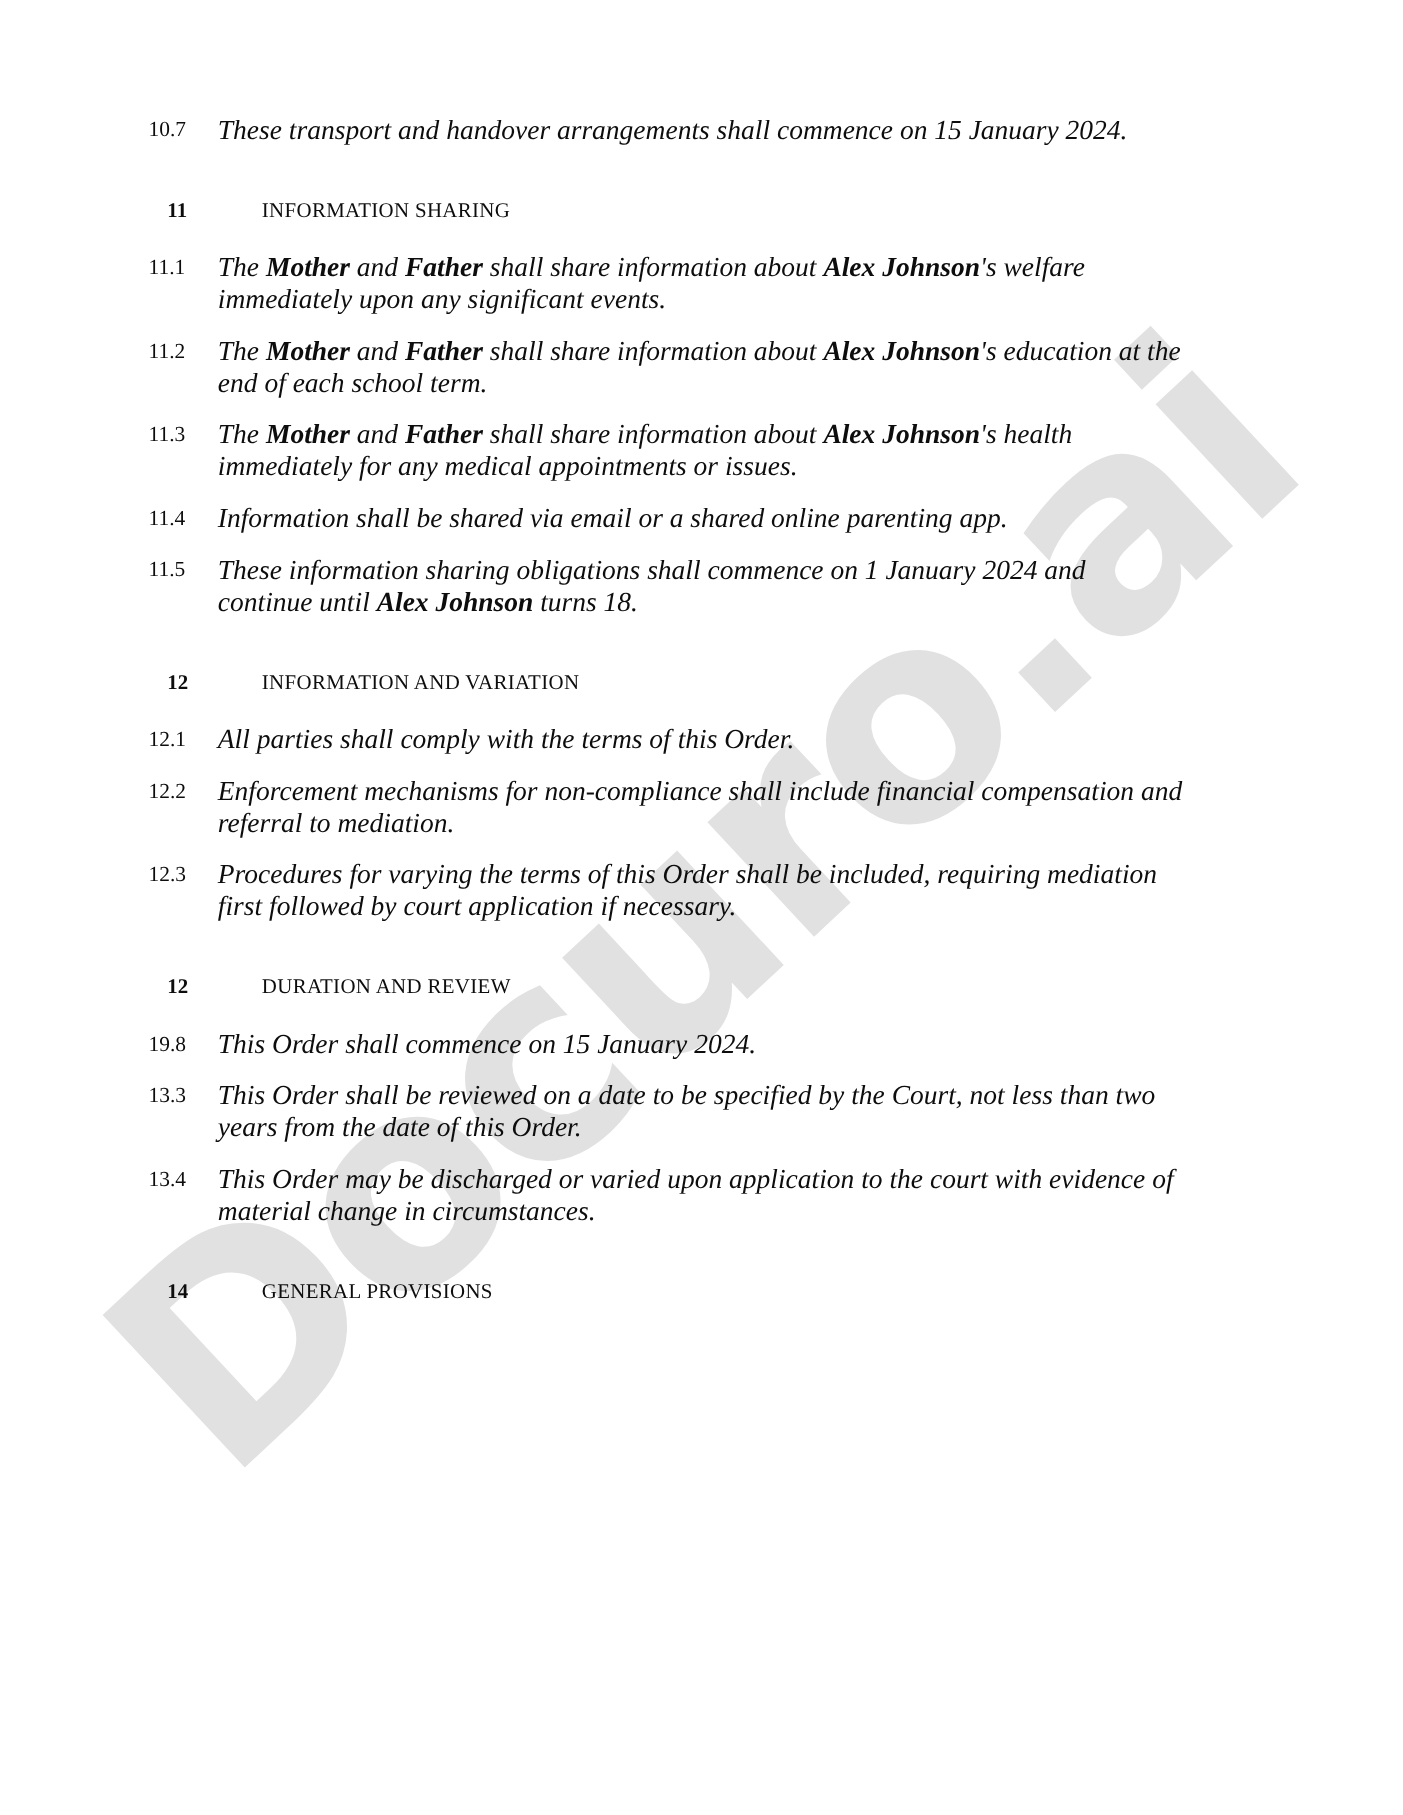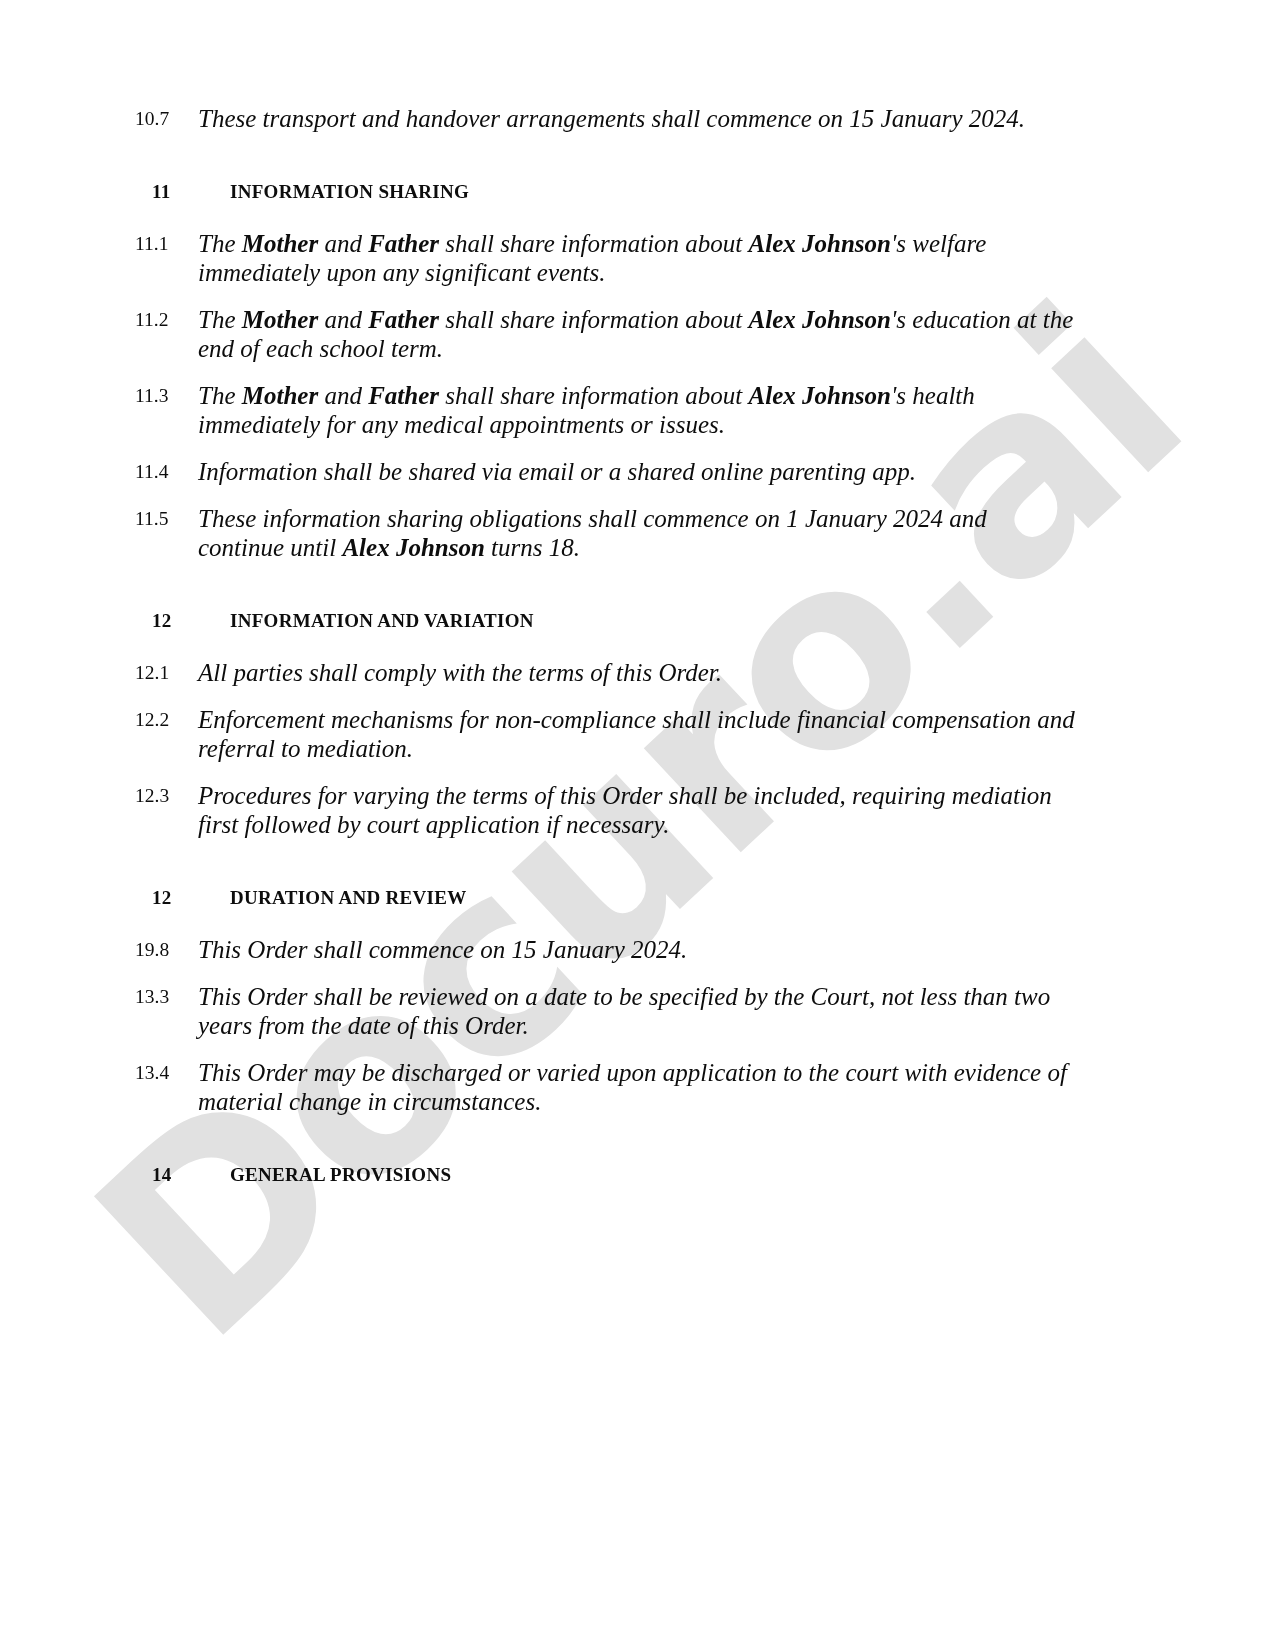--- a/index.html
+++ b/index.html
@@ -79,37 +79,37 @@
     font-style: italic;
   }
   .clause-text b { font-weight: 700; }
 
   
   .section-heading {
     display: flex;
     align-items: center;
     margin-top: 46px;
     margin-bottom: 24px;
-    gap: 32px;
   }
   .section-heading .sec-num {
     width: 63px;
     flex: 0 0 63px;
     padding-left: 17px;
     box-sizing: border-box;
     font-size: 19px;
     font-weight: 700;
     line-height: 26px;
     letter-spacing: 0.2px;
   }
   .section-heading .sec-title {
     font-size: 19px;
-    font-weight: 700;
+    font-weight: 400;
     line-height: 26px;
     letter-spacing: 0.3px;
+    margin-left: 40px;
   }
 </style>
 </head>
 <body>
 
 <div id="watermark-layer">
   <div id="watermark-text">Docuro.ai</div>
 </div>
 
 <div id="page">

